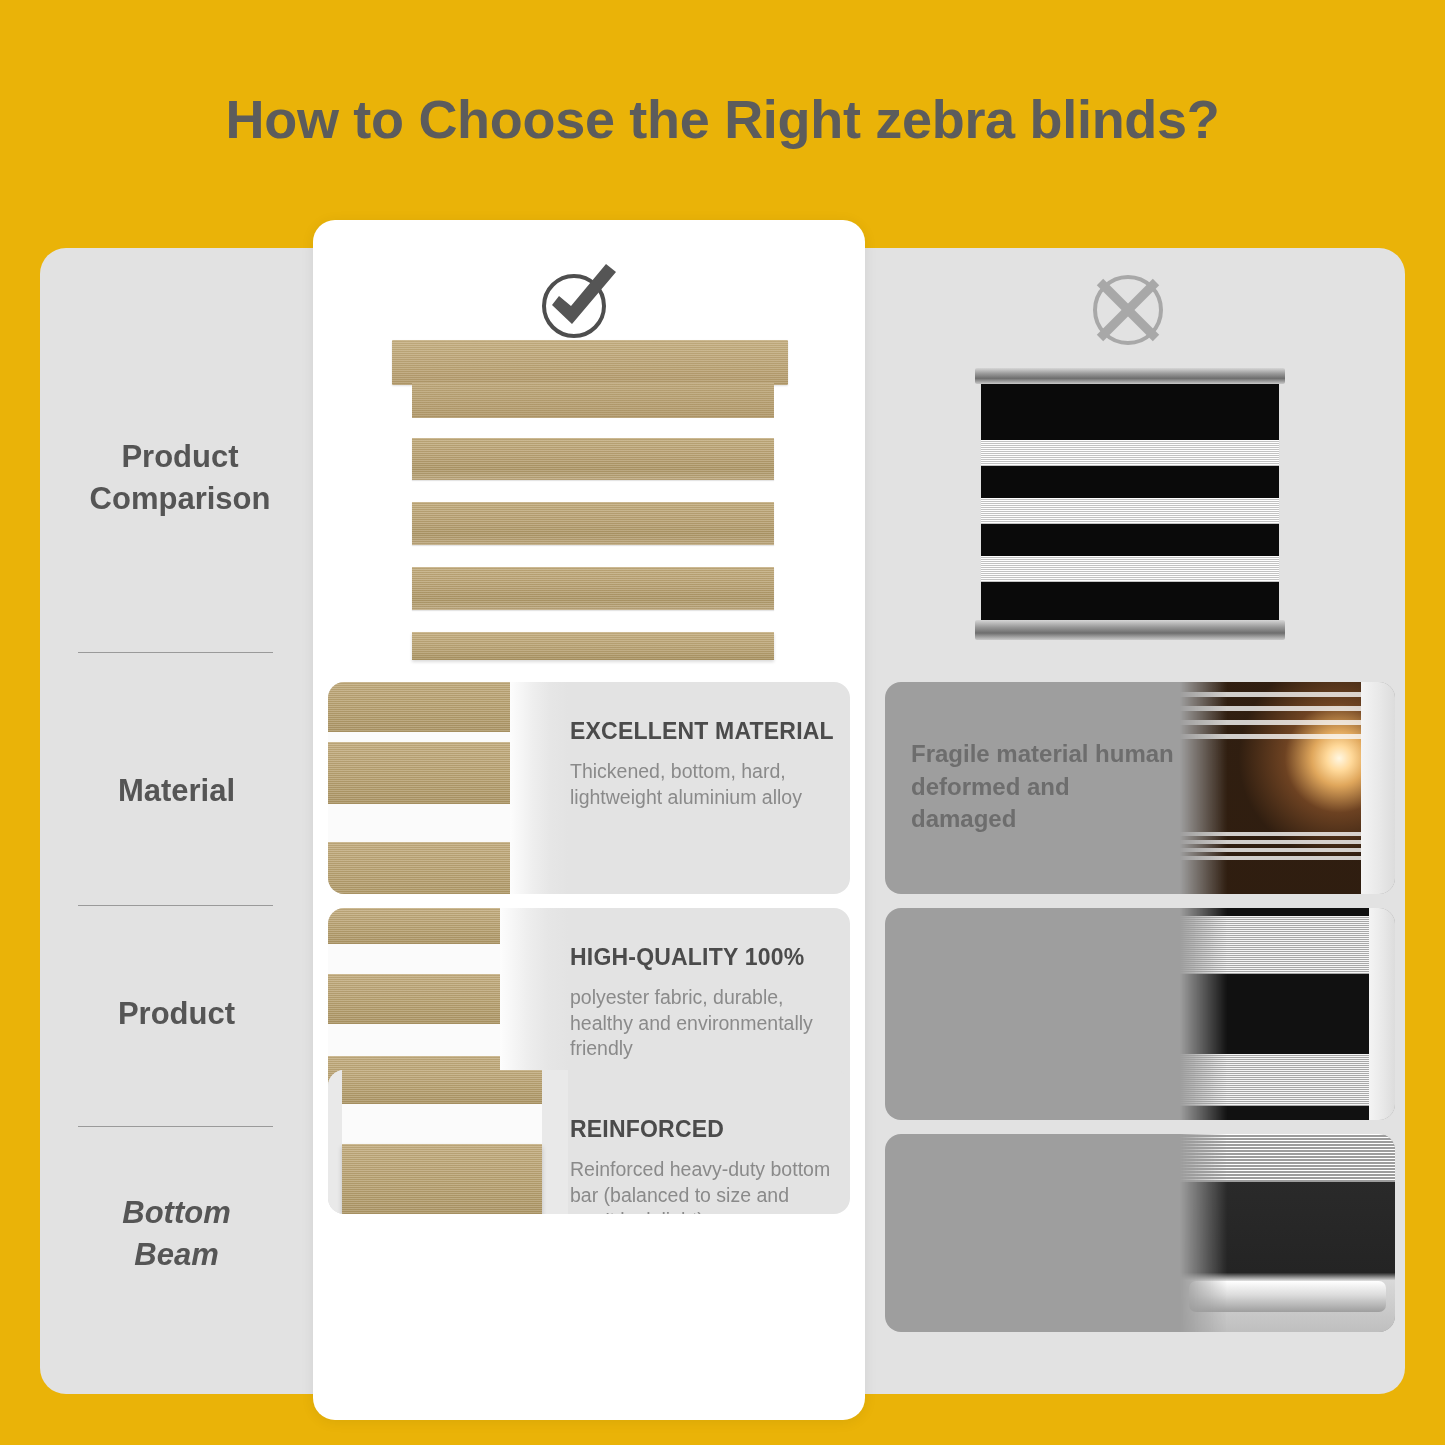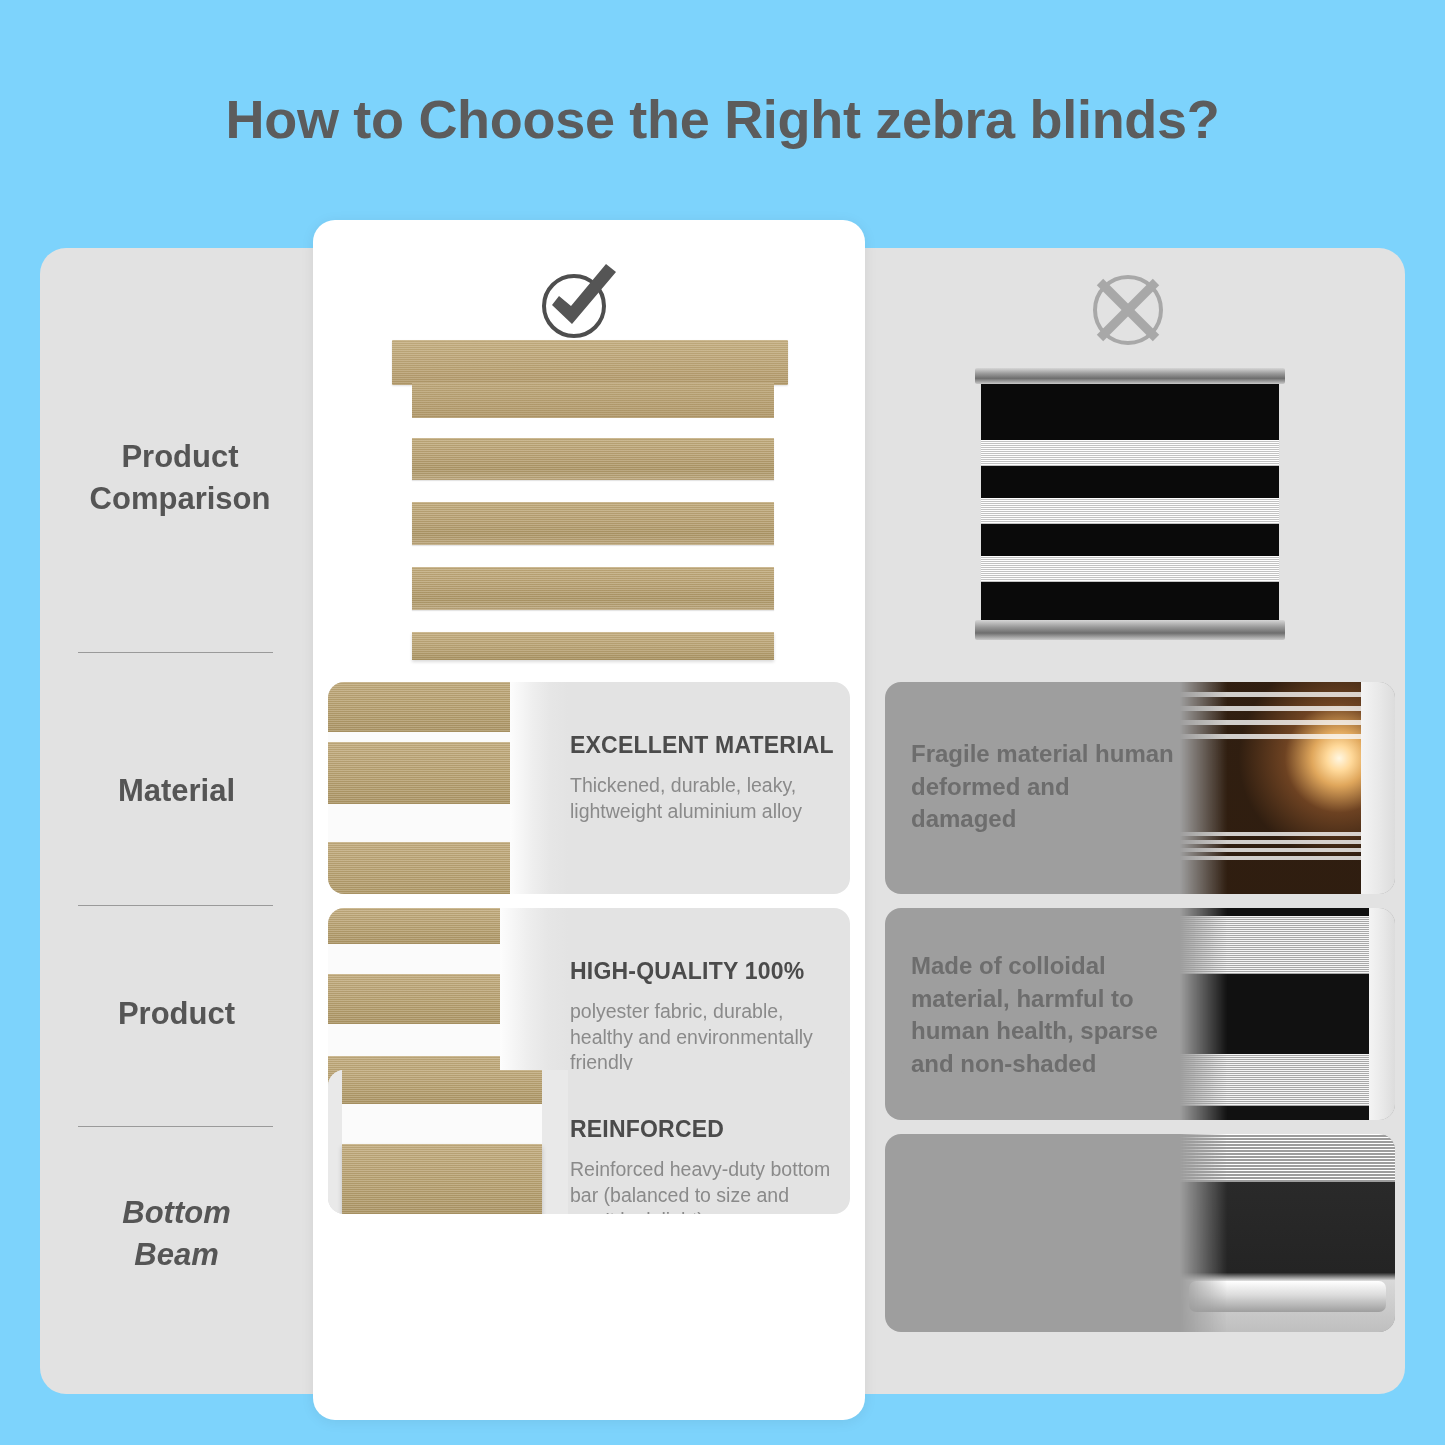--- a/index.html
+++ b/index.html
@@ -3,21 +3,21 @@
 <meta charset="utf-8">
 <style>
   * { box-sizing: border-box; margin: 0; padding: 0; }
   html, body {
     width: 1445px; height: 1445px;
     background: #f7f7f7;
     font-family: "Liberation Sans", sans-serif;
     overflow: hidden;
   }
 
-  #root { position: relative; width: 1445px; height: 1445px; background: #7dd3fc; }
+  #root { position: relative; width: 1445px; height: 1445px; background: #eab308; }
 
   
   .page-title {
     position: absolute;
     top: 88px; left: 0; width: 1445px;
     text-align: center;
     font-size: 54px;
     font-weight: bold;
     color: #5c5c5c;
     letter-spacing: -0.3px;
@@ -168,21 +168,21 @@
 
   .card-g1 { left: 328px; top: 682px;  width: 522px; height: 212px; }
   .card-g2 { left: 328px; top: 908px;  width: 522px; height: 212px; }
   .card-g3 { left: 328px; top: 1070px; width: 522px; height: 144px; }
   .card-b1 { left: 885px; top: 682px;  width: 510px; height: 212px; }
   .card-b2 { left: 885px; top: 908px;  width: 510px; height: 212px; }
   .card-b3 { left: 885px; top: 1134px; width: 510px; height: 198px; }
 
   .card-text-good {
     position: absolute;
-    left: 242px; top: 50px; width: 268px;
+    left: 242px; top: 36px; width: 268px;
   }
   .card-g3 .card-text-good { top: 46px; }
   .ct-head {
     font-size: 23px; font-weight: bold; color: #4b4b4b;
     letter-spacing: 0.2px; margin-bottom: 14px;
   }
   .ct-body {
     font-size: 19.5px; color: #8a8a8a; line-height: 1.32;
   }
   .card-text-bad {
@@ -334,21 +334,21 @@
     <div class="photo-good">
       <div class="pg-stripe" style="top:-8px;  width:182px; height:58px;"></div>
       <div class="pg-white" style="top:50px;  width:182px; height:10px;"></div>
       <div class="pg-stripe" style="top:60px;  width:182px; height:62px;"></div>
       <div class="pg-white" style="top:122px; width:182px; height:38px;"></div>
       <div class="pg-stripe" style="top:160px; width:182px; height:60px;"></div>
       <div class="frame-white"></div>
     </div>
     <div class="card-text-good">
       <div class="ct-head">EXCELLENT MATERIAL</div>
-      <div class="ct-body">Thickened, durable, leaky, lightweight aluminium alloy</div>
+      <div class="ct-body">Thickened, bottom, hard, lightweight aluminium alloy</div>
     </div>
   </div>
 
   <div class="card card-good card-g2">
     <div class="photo-good">
       <div class="pg-stripe" style="top:0px;   width:172px; height:36px;"></div>
       <div class="pg-white" style="top:36px;  width:172px; height:30px;"></div>
       <div class="pg-stripe" style="top:66px;  width:172px; height:50px;"></div>
       <div class="pg-white" style="top:116px; width:172px; height:32px;"></div>
       <div class="pg-stripe" style="top:148px; width:172px; height:50px;"></div>
@@ -395,21 +395,20 @@
 
   <div class="card card-bad card-b2">
     <div class="photo-bad">
       <div class="pb-mask">
         <div class="sheer-bg"></div>
         <div class="sheer-band" style="top:8px;   height:58px;"></div>
         <div class="sheer-band" style="top:146px; height:52px;"></div>
         <div class="glare-framebar" style="width:26px;"></div>
       </div>
     </div>
-    <div class="card-text-bad">Made of colloidal material, harmful to human health, sparse and non-shaded</div>
   </div>
 
   <div class="card card-bad card-b3">
     <div class="photo-bad">
       <div class="pb-mask">
         <div class="thin-rail-bg"></div>
         <div class="thin-rail-lines"></div>
         <div class="thin-rail-bar"></div>
       </div>
     </div>

